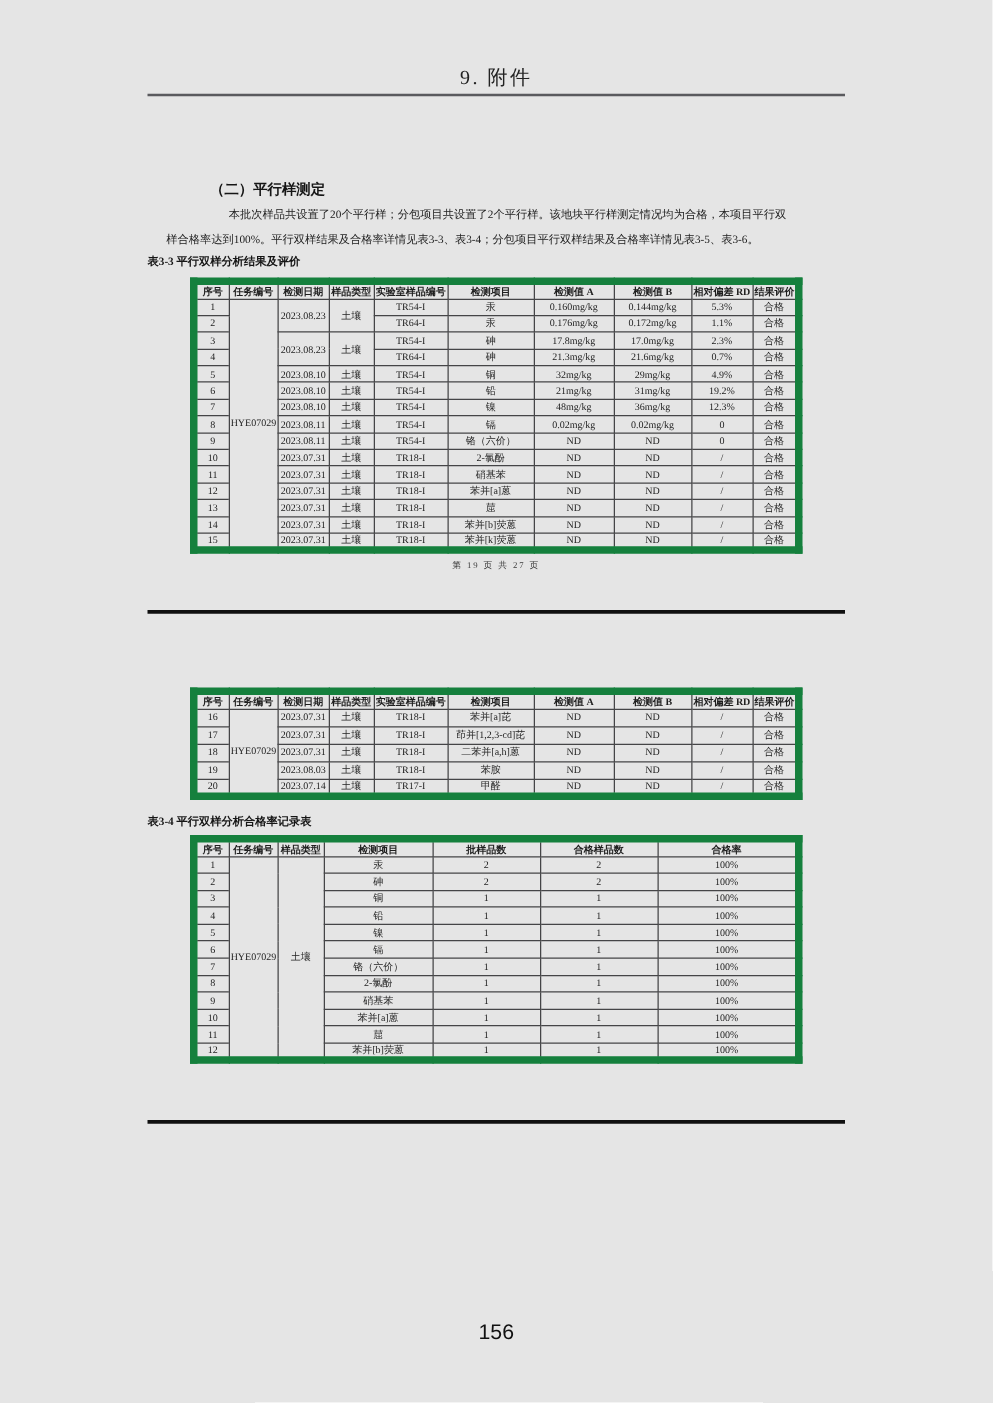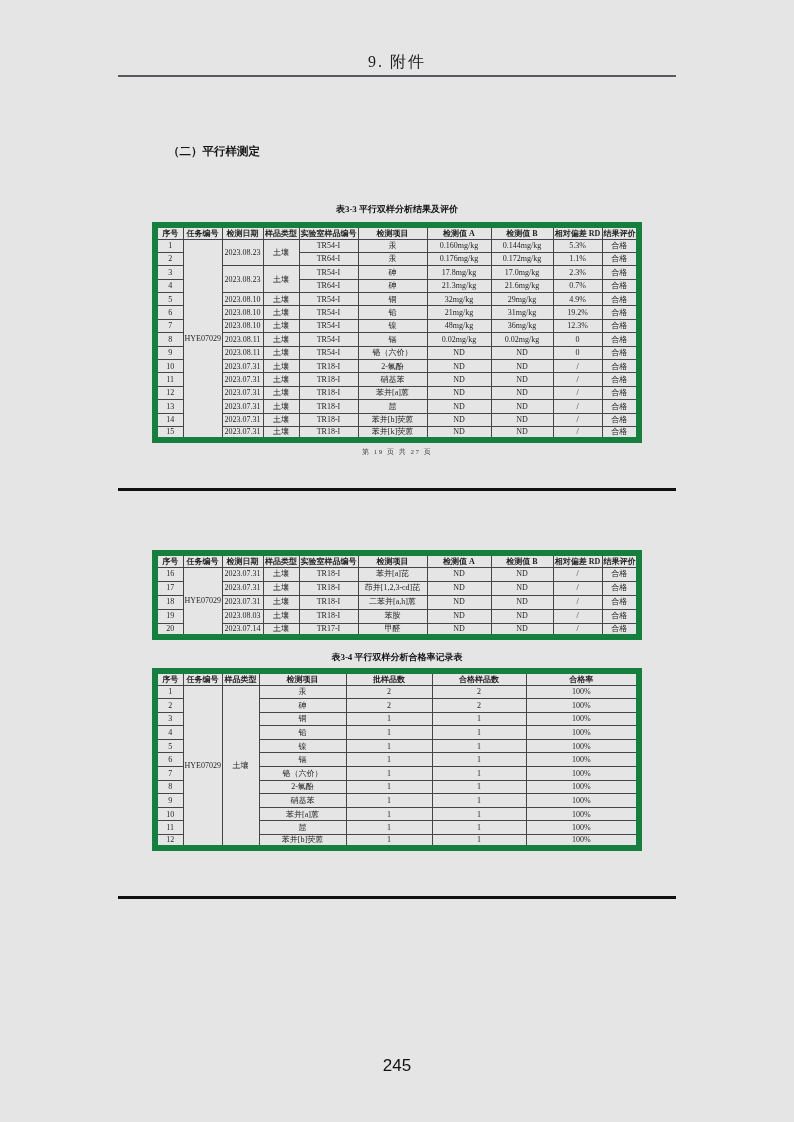--- a/index.html
+++ b/index.html
@@ -9,21 +9,21 @@
 
   .doc-header-title { position:absolute; top:52px; left:118px; width:558px; text-align:center;
                       font-size:16px; letter-spacing:2px; color:#222; }
   .doc-header-rule  { position:absolute; top:75px; left:118px; width:558px; height:2px; background:#5a5a5e; }
 
   .section-title { position:absolute; top:144px; left:168px; font-size:11.5px; font-weight:bold; color:#151515;font-family:Liberation Mono, monospace; }
 
   .para { position:absolute; top:161px; left:133px; width:496px; font-size:9px; line-height:20px;
           text-indent:50px; color:#222; text-align:justify; }
 
-  .tbl-title { position:absolute; left:118px; width:558px; text-align:center; font-weight:bold;
+  .tbl-title { position:absolute; left:118px; width:558px; font-weight:bold;
                font-size:9px; color:#151515; }
   .tbl-title.t1 { top:203px; }
   .tbl-title.t3 { top:651px; }
 
   table.doc-table { position:absolute; left:152px; width:484px; border-collapse:collapse;
                     table-layout:fixed; font-size:8px; color:#1f1f1f; border:6px solid #15803d; }
   table.t1 { top:222px; }
   table.t2 { top:550px; }
   table.t3 { top:668px; }
   .doc-table th, .doc-table td { border:1px solid #454547; text-align:center; vertical-align:middle;
@@ -48,20 +48,21 @@
 </head>
 <body>
 
 <div class="page">
 
   <div class="doc-header-title">9. 附件</div>
   <div class="doc-header-rule"></div>
 
   <div class="section-title">（二）平行样测定</div>
 
+  <p class="para">本批次样品共设置了20个平行样；分包项目共设置了2个平行样。该地块平行样测定情况均为合格，本项目平行双样合格率达到100%。平行双样结果及合格率详情见表3-3、表3-4；分包项目平行双样结果及合格率详情见表3-5、表3-6。</p>
 
   <div class="tbl-title t1">表3-3 平行双样分析结果及评价</div>
 
   <table class="doc-table t1">
     <colgroup>
       <col style="width:28px">
         <col style="width:39px">
         <col style="width:41px">
         <col style="width:36px">
       <col style="width:59px">
@@ -451,15 +452,15 @@
           <td>1</td>
           <td>1</td>
           <td>100%</td>
         </tr>
       </tbody>
     </table>
 
 
   <div class="thick-rule r2"></div>
 
-  <div class="page-number">245</div>
+  <div class="page-number">156</div>
 
 </div>
 
 </body></html>

